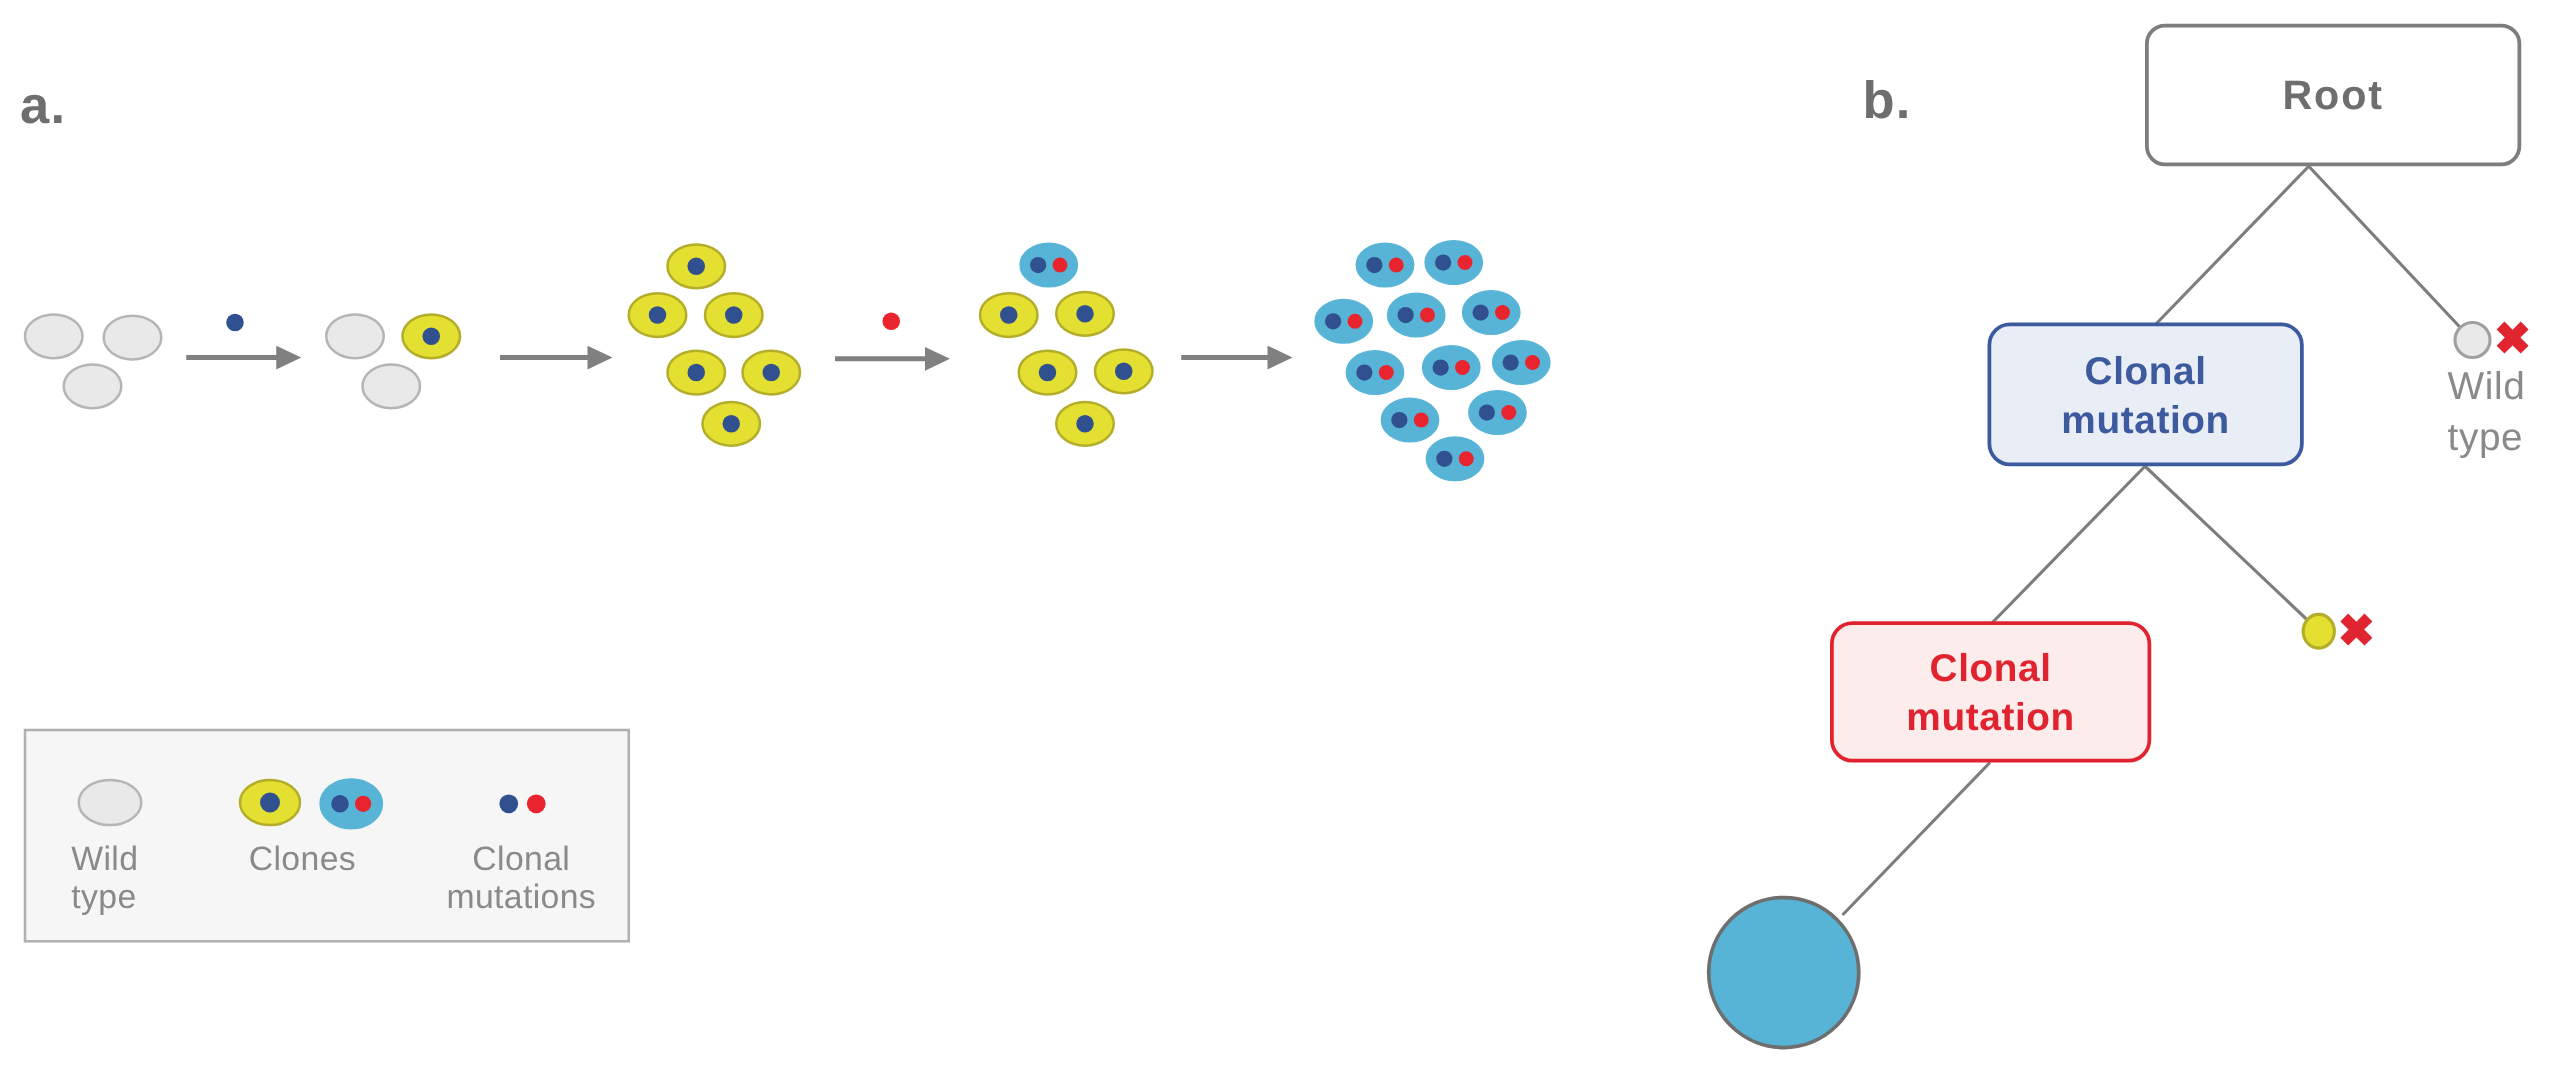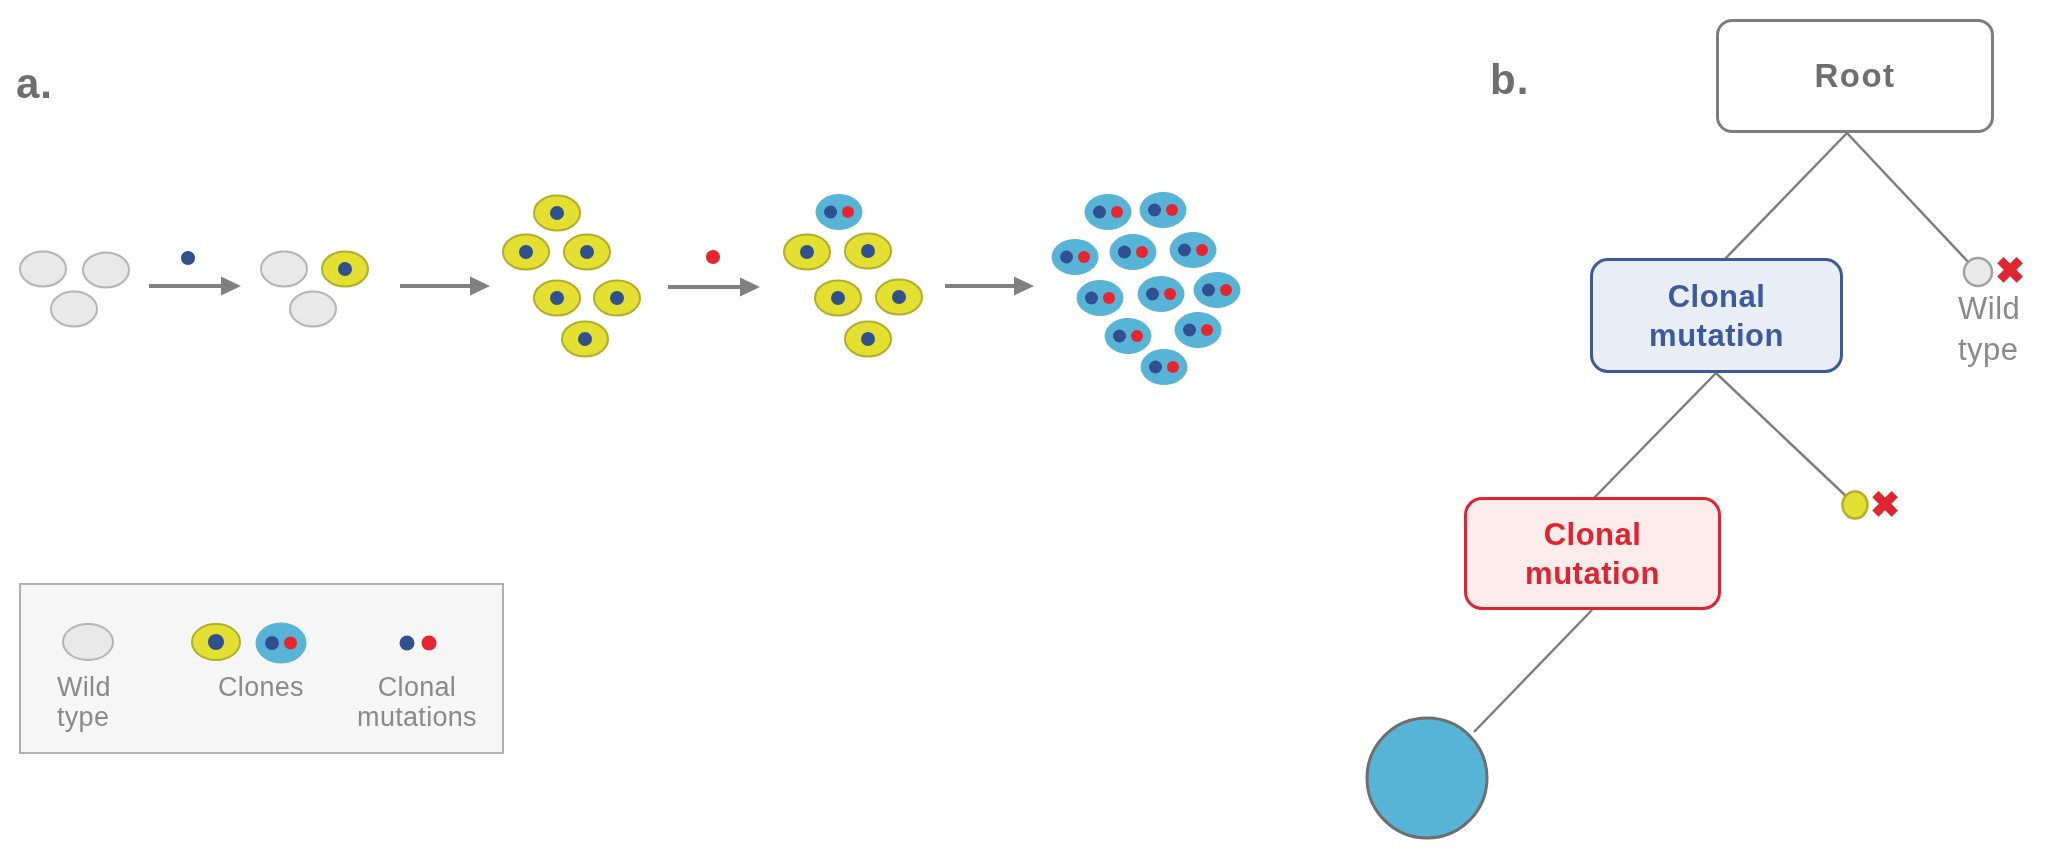--- a/index.html
+++ b/index.html
@@ -4,35 +4,35 @@
 <style>
   html,body{margin:0;padding:0;background:#ffffff;}
   body{width:2048px;height:858px;position:relative;overflow:hidden;
        font-family:"Liberation Sans", sans-serif;}
   .canvas{position:absolute;left:0;top:0;width:2048px;height:858px;}
   #fig{position:absolute;left:0;top:0;z-index:1;}
   .plabel{position:absolute;z-index:2;font-size:42px;font-weight:bold;color:#6e6e6e;letter-spacing:1px;}
   #label-a{left:16px;top:60px;}
   #label-b{left:1490px;top:56px;}
   .node{position:absolute;z-index:2;display:flex;flex-direction:column;align-items:center;justify-content:center;box-sizing:border-box;background:#ffffff;}
-  .box-root{left:1716px;top:19px;width:278px;height:114px;border:3px solid #7d7d7d;border-radius:16px;
+  .box-root{left:1716px;top:19px;width:301px;height:114px;border:3px solid #7d7d7d;border-radius:16px;
             font-size:33px;font-weight:600;color:#6e6e6e;letter-spacing:1.5px;}
   .box-blue{left:1590px;top:258px;width:253px;height:115px;border:3px solid #3d5a9e;border-radius:18px;
             background:#e9edf6;font-size:31px;font-weight:bold;color:#3d5a9e;line-height:39px;letter-spacing:0.5px;}
   .box-red{left:1464px;top:497px;width:257px;height:113px;border:3px solid #e0232e;border-radius:18px;
            background:#fdecec;font-size:31px;font-weight:bold;color:#e0232e;line-height:39px;letter-spacing:0.5px;}
   .xmark{position:absolute;z-index:2;font-size:36px;font-weight:bold;color:#e02430;transform:translate(-50%,-52%);}
   #x-wild{left:2010px;top:272px;}
   #x-yellow{left:1885px;top:506px;}
   .wt-label{position:absolute;z-index:2;left:1958px;top:288px;font-size:31px;color:#8a8a8a;line-height:41px;letter-spacing:0.5px;}
   .legend{position:absolute;z-index:0;left:19px;top:583px;width:485px;height:171px;box-sizing:border-box;
           background:#f5f6f5;border:2px solid #b0b0b0;}
   .legend-label{position:absolute;z-index:2;font-size:27px;color:#8a8a8a;line-height:30px;letter-spacing:0.3px;}
   #ll-wild{left:57px;top:672px;text-align:left;}
-  #ll-clones{left:199px;top:672px;width:100px;text-align:center;margin-left:12px;}
+  #ll-clones{left:199px;top:672px;width:100px;}
   #ll-clonal{left:340px;top:672px;width:154px;text-align:center;}
 </style>
 </head>
 <body>
 
 <div class="canvas">
 
   <div class="legend"></div>
 
   <svg id="fig" width="2048" height="858" viewBox="0 0 2048 858">

